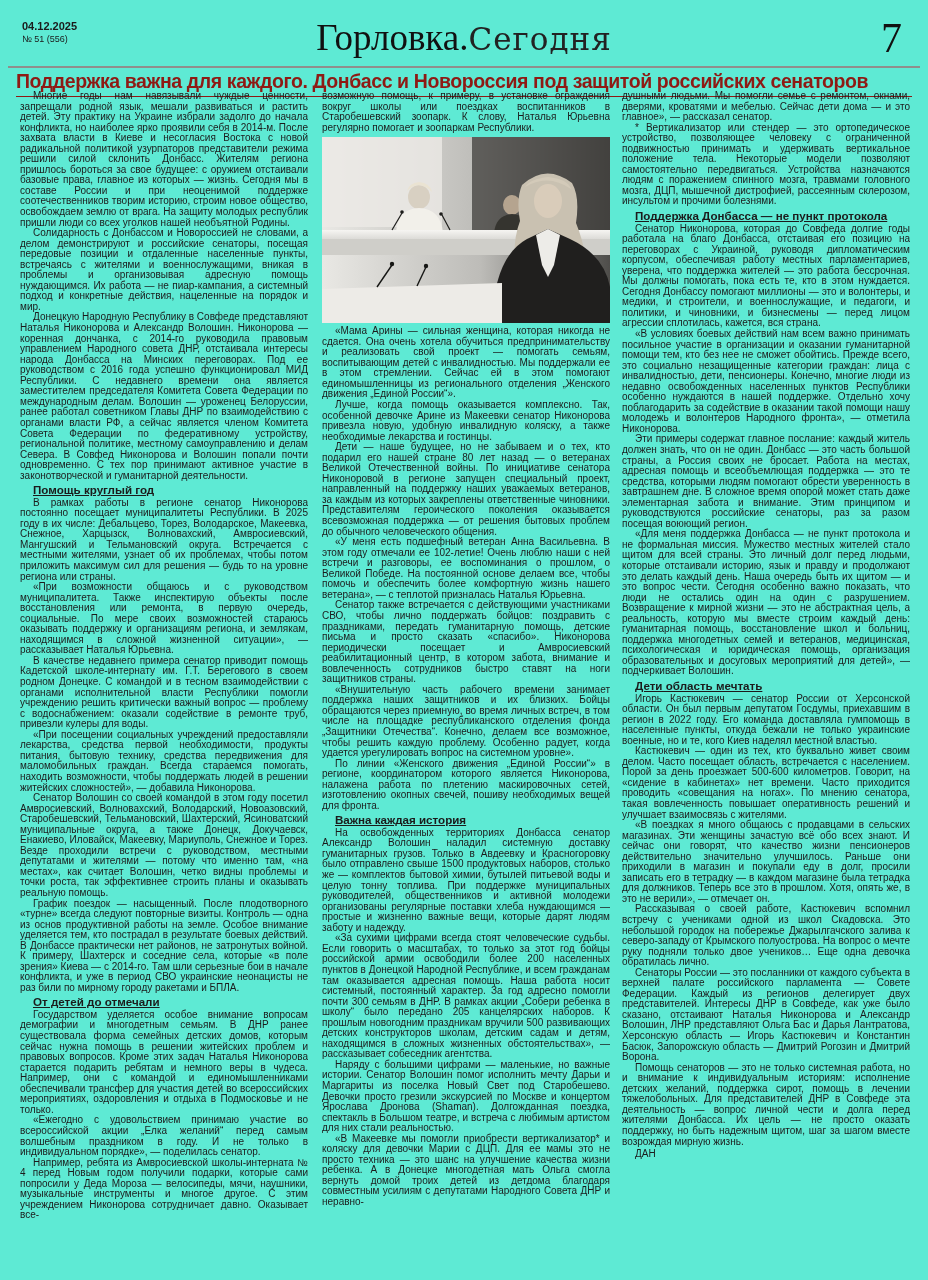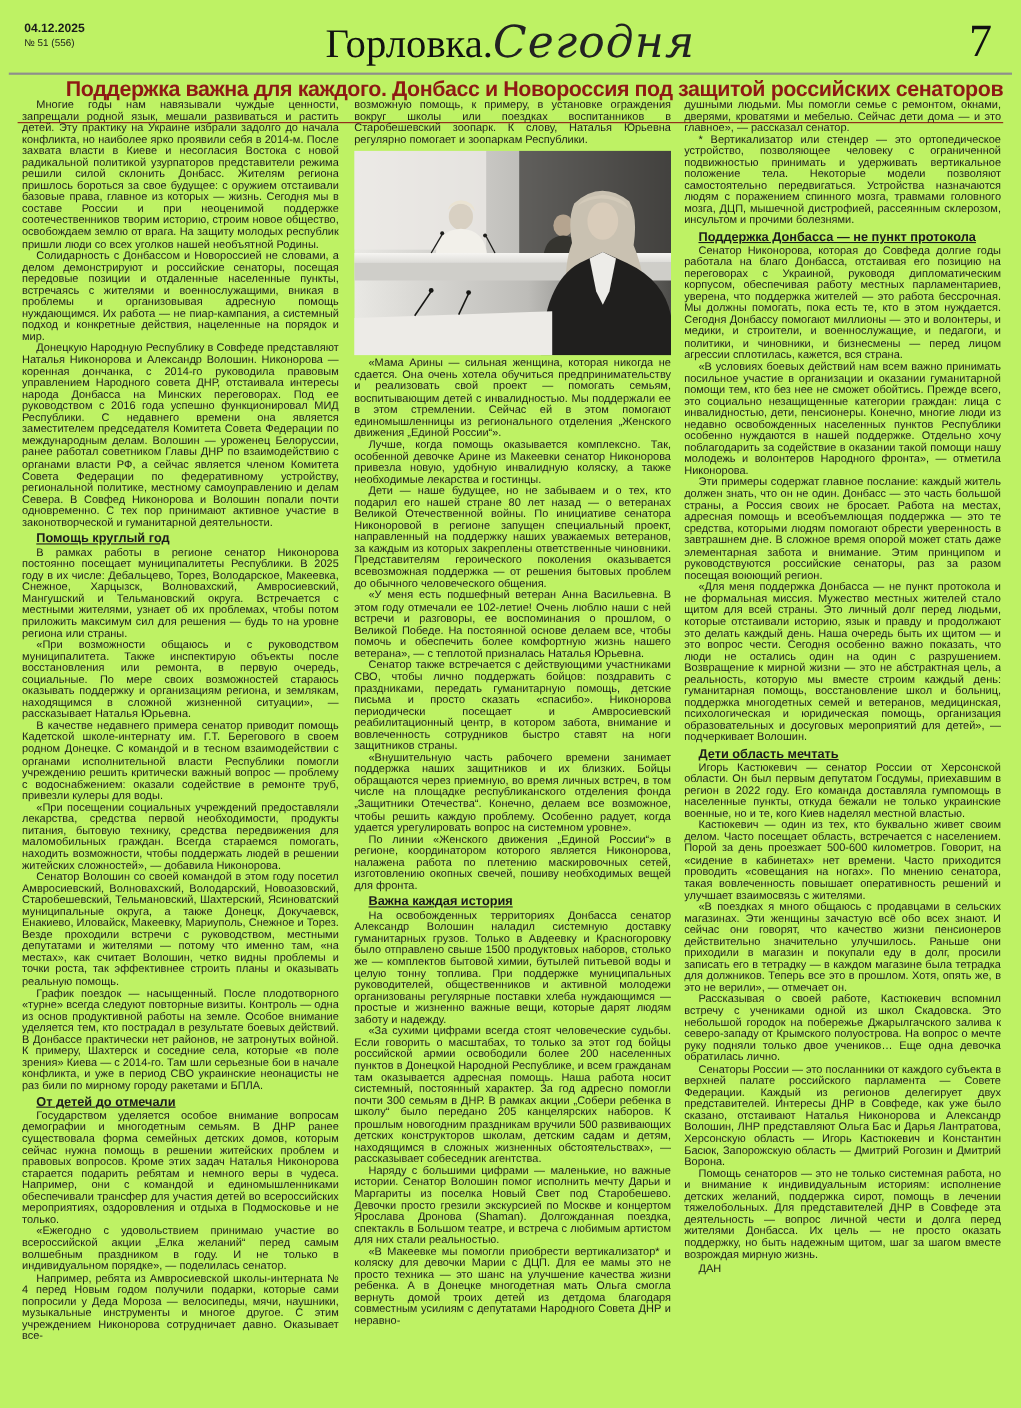--- a/index.html
+++ b/index.html
@@ -1,29 +1,29 @@
 <!DOCTYPE html>
 <html lang="ru"><head>
 <meta charset="utf-8">
 <style>
   html,body{margin:0;padding:0;background:#6e6e6e;}
-  .page{position:relative;width:928px;height:1280px;margin:0 auto;background:#bef264;
+  .page{position:relative;width:928px;height:1280px;margin:0 auto;background:#5eead4;
         font-family:"Liberation Sans",sans-serif;color:#1b1b1b;overflow:hidden;}
   
   .date-block{position:absolute;left:22px;top:20px;line-height:1.25;}
   .date{font-weight:bold;font-size:11px;}
   .issue{font-size:9px;}
   .masthead{position:absolute;left:0;right:0;top:16px;text-align:center;white-space:nowrap;}
   .mast-black{font-family:"Liberation Serif",serif;font-size:37px;color:#111;}
-  .mast-script{font-family:"DejaVu Serif",serif;font-style:italic;font-size:40px;color:#222;letter-spacing:1px;}
+  .mast-script{font-family:"DejaVu Serif",serif;font-size:31px;color:#222;letter-spacing:1px;}
   .pagenum{position:absolute;right:26px;top:14px;font-family:"Liberation Serif",serif;font-size:42px;color:#111;}
   .rule-top{position:absolute;left:8px;right:8px;top:66px;height:2px;background:#8f8f8c;}
-  .headline{position:absolute;left:16px;right:16px;top:70px;text-align:right;
+  .headline{position:absolute;left:16px;right:16px;top:70px;text-align:left;
             font-weight:bold;font-size:19.5px;letter-spacing:-0.4px;
-            padding-bottom:18px;border-bottom:1.5px solid;}
+            padding-bottom:3px;border-bottom:1.5px solid;}
   
   .col{position:absolute;top:91px;width:288px;height:1178px;overflow:hidden;
        text-align:justify;font-size:10px;line-height:10.55px;}
   #col1{left:20px;} #col2{left:322px;} #col3{left:622px;}
   .col p{margin:0;text-indent:13px;}
   .col p.pc{text-indent:0;}
   .col p.h{font-weight:bold;font-size:11.6px;line-height:13.5px;margin:2px 0 1px;text-align:left;text-decoration:underline;}
   .col p.sig{margin-top:2px;}
   .photo-box{width:288px;height:186px;margin:4px 0 3px;}
   .photo-box svg{display:block;}

